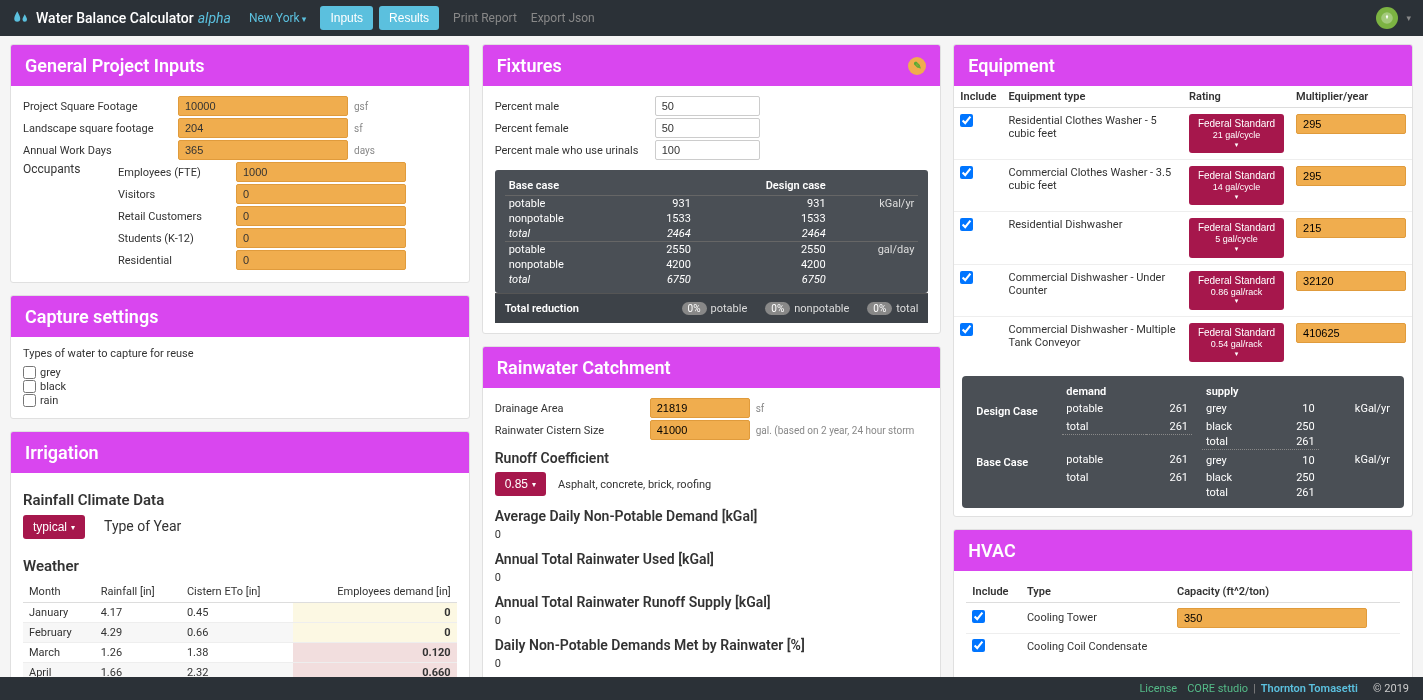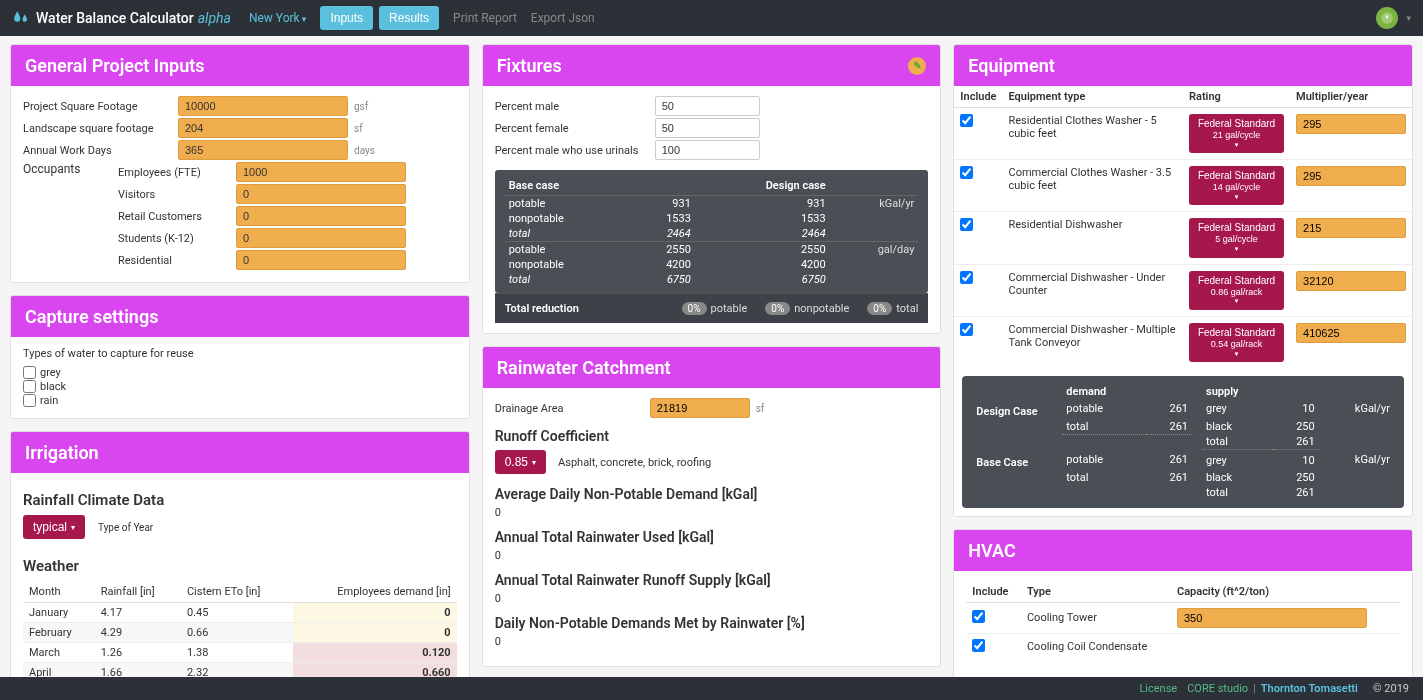--- a/index.html
+++ b/index.html
@@ -38,21 +38,21 @@
 .occupants-block .occ-rows { flex: 1; }
 .occ-rows .form-row .lbl2 { width: 118px; }
 
 .check-item { display: flex; align-items: center; font-size: 11px; margin-bottom: 1px; }
 .check-item input { margin-right: 4px; }
 .subtitle { font-size: 11px; margin-bottom: 6px; }
 
 .section-title { font-size: 15px; font-weight: 600; margin: 8px 0 6px 0; }
 .btn-primary { background: #a6174c; color: #fff; border: none; padding: 5px 10px; border-radius: 3px; font-size: 12px; cursor: pointer; display: inline-flex; align-items: center; }
 .btn-primary::after { content: " ▾"; font-size: 8px; margin-left: 4px; }
-.inline-lbl { display: inline-block; margin-left: 10px; font-size: 10px; }
+.inline-lbl { display: inline-block; margin-left: 16px; font-size: 14px; }
 
 table { width: 100%; border-collapse: collapse; font-size: 11px; }
 .weather-table th { text-align: left; padding: 4px 6px; font-weight: 400; border-bottom: 1px solid #ddd; }
 .weather-table td { padding: 3px 6px; border-top: 1px solid #eee; }
 .weather-table tr:nth-child(even) td { background: #f7f7f7; }
 .weather-table .demand-col { text-align: right; }
 .weather-table .demand-zero { background: #fcf8e3 !important; }
 .weather-table .demand-val { background: #f2dede !important; }
 
 .dark-table-wrap { background: #4a4f55; color: #fff; border-radius: 3px; padding: 6px 10px; margin-top: 10px; font-size: 11px; }
@@ -346,20 +346,25 @@
     <div class="card">
       <div class="card-header">
           <span>Rainwater Catchment</span>
         </div>
       <div class="card-body">
         <div class="rainwater-row">
             <span class="lbl">Drainage Area</span>
             <input type="text" value="21819" style="">
             <span class="unit">sf</span>
           </div>
+        <div class="rainwater-row">
+            <span class="lbl">Rainwater Cistern Size</span>
+            <input type="text" value="41000" style="">
+            <span class="unit">gal. (based on 2 year, 24 hour storm</span>
+          </div>
         <div class="h5">Runoff Coefficient</div>
         <div class="coef-row">
           <button class="btn-primary">0.85</button>
           <span class="desc">Asphalt, concrete, brick, roofing</span>
         </div>
         <div class="h5">Average Daily Non-Potable Demand [kGal]</div>
           <div class="val-line">0</div>
         <div class="h5">Annual Total Rainwater Used [kGal]</div>
           <div class="val-line">0</div>
         <div class="h5">Annual Total Rainwater Runoff Supply [kGal]</div>

